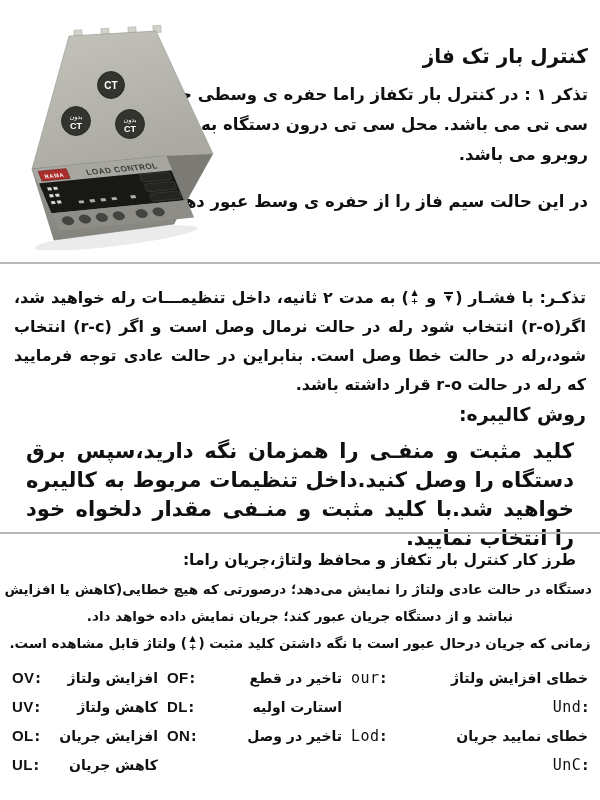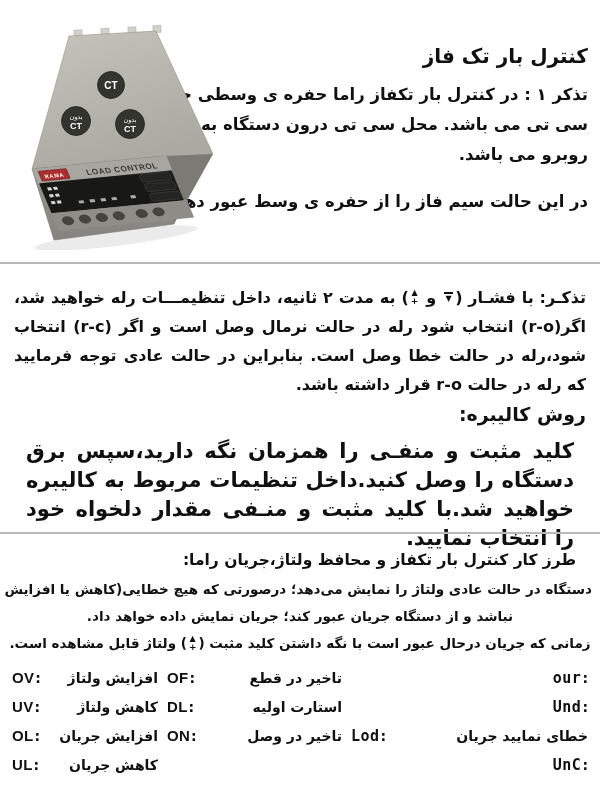--- a/index.html
+++ b/index.html
@@ -33,21 +33,21 @@
   
   .codes{position:absolute;top:663px;left:12px;right:12px;display:flex;
          justify-content:space-between;direction:rtl;}
   .col-errors{width:237px;}
   .col-timing{width:175px;}
   .col-settings{width:146px;}
   .crow{display:flex;justify-content:space-between;align-items:center;height:29px;direction:rtl;}
   .clabel{font-size:14px;font-weight:bold;white-space:nowrap;}
   .cgroup{direction:ltr;display:inline-flex;align-items:center;}
   .latin{font-family:"Liberation Sans",sans-serif;font-weight:bold;font-size:15px;letter-spacing:.3px;}
-  .seg{font-family:"DejaVu Sans Mono",monospace;font-weight:bold;font-size:15px;letter-spacing:.5px;}
+  .seg{font-family:"DejaVu Sans Mono",monospace;font-weight:normal;font-size:15px;letter-spacing:.5px;}
   .ccolon{font-size:14px;font-weight:bold;margin-left:1px;}
 </style>
 </head>
 <body>
 
 <div class="page">
 
   <div class="header-text">
     <div class="title">کنترل بار تک فاز</div>
     <div class="hline">تذکر ۱ : در کنترل بار تکفاز راما حفره ی وسطی حاوی</div>
@@ -168,20 +168,21 @@
     <div class="op-line"><span>زمانی که جریان درحال عبور است با نگه داشتن کلید مثبت (</span><span class="key">
           <span class="tri">▲</span>
           <span class="sign">+</span>
         </span><span>) ولتاژ قابل مشاهده است.</span></div>
   </div>
 
   <div class="codes">
 
     <div class="col-errors">
       <div class="crow">
+        <span class="clabel">خطای افزایش ولتاژ</span>
         <span class="cgroup">
             <span class="seg">our</span>
             <span class="ccolon">:</span>
           </span>
       </div>
       <div class="crow">
         <span class="cgroup">
             <span class="seg">Und</span>
             <span class="ccolon">:</span>
           </span>

